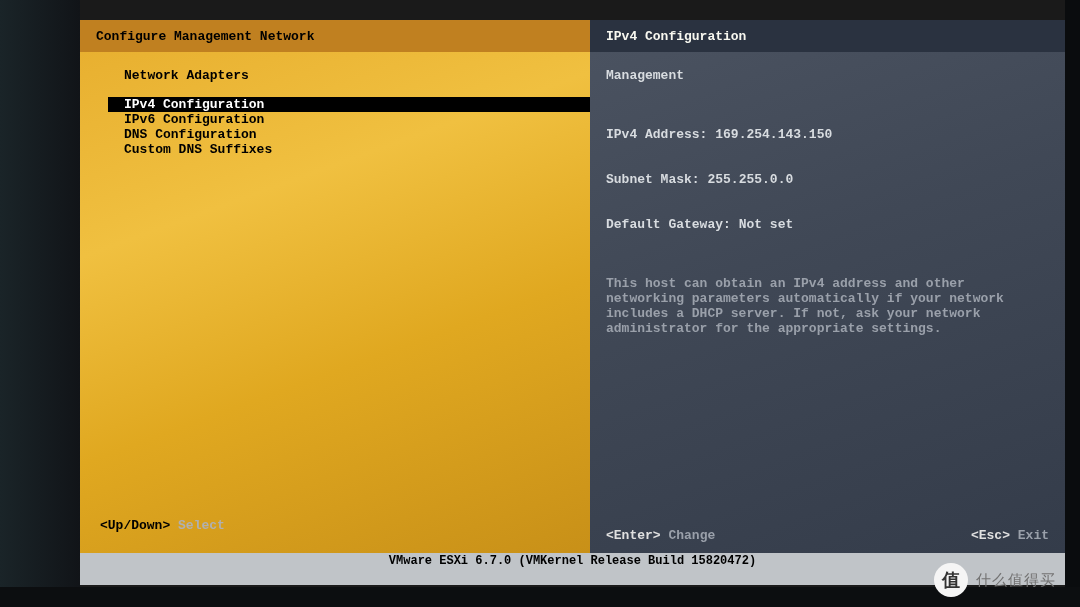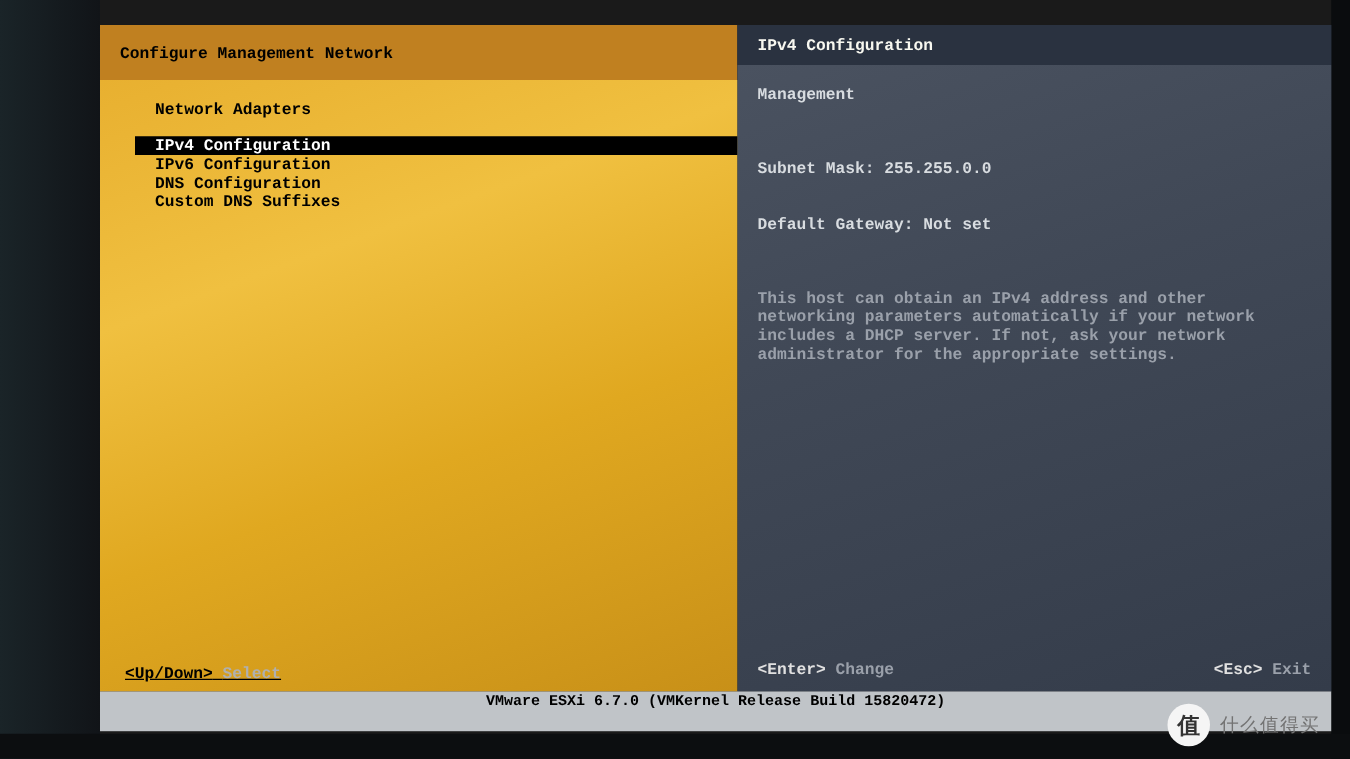--- a/index.html
+++ b/index.html
@@ -29,21 +29,21 @@
     }
     .left-pane {
       width: 510px;
       display: flex;
       flex-direction: column;
     }
     .left-header {
       background: #c08020;
       color: #000;
       padding: 8px 16px;
-      height: 44px;
+      height: 32px;
       display: flex;
       align-items: center;
     }
     .left-body {
       flex: 1;
       background: linear-gradient(160deg, #e8b030 0%, #f0c040 30%, #e0a820 60%, #c89018 100%);
       padding: 16px 0;
       color: #000;
       position: relative;
     }
@@ -53,24 +53,23 @@
       line-height: 15px;
       white-space: pre;
     }
     .menu-item.selected {
       background: #000;
       color: #fff;
       width: 100%;
     }
     .left-footer {
       position: absolute;
-      bottom: 7px;
+      bottom: 20px;
       left: 20px;
       color: #000;
-      text-decoration: underline;
     }
     .left-footer .sel { color: #b0b0b0; }
     .right-pane {
       flex: 1;
       display: flex;
       flex-direction: column;
       background: #303846;
     }
     .right-header {
       background: #2a3240;
@@ -184,20 +183,21 @@
           <span class="sel">Select</span>
         </div>
       </div>
     </div>
 
     <div class="right-pane">
       <div class="right-header">IPv4 Configuration</div>
       <div class="right-body">
         <div class="mode">Management</div>
         <div class="nets">
+          <div><span>IPv4 Address:</span> <span>169.254.143.150</span></div>
           <div><span>Subnet Mask:</span> <span>255.255.0.0</span></div>
           <div><span>Default Gateway:</span> <span>Not set</span></div>
         </div>
         <div class="desc">This host can obtain an IPv4 address and other networking parameters automatically if your network includes a DHCP server. If not, ask your network administrator for the appropriate settings.</div>
         <div class="right-footer">
           <div>
             <span>&lt;Enter&gt;</span>
             <span> </span>
             <span class="dim">Change</span>
           </div>

